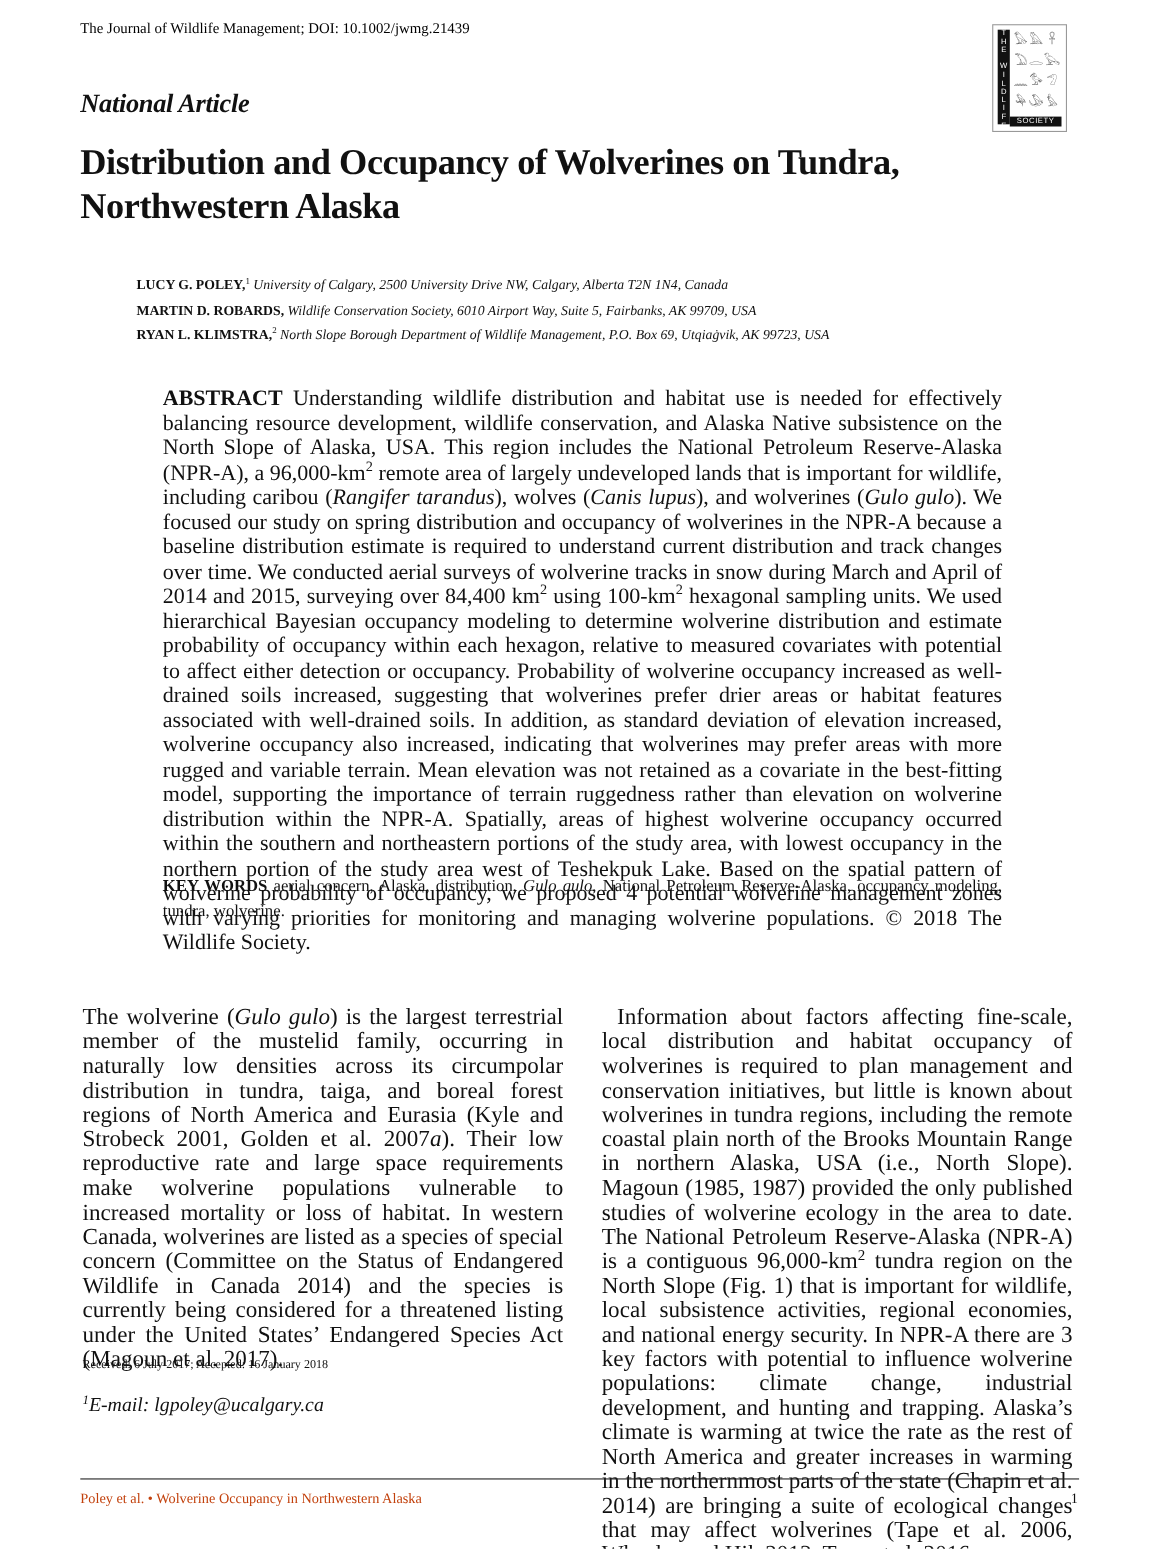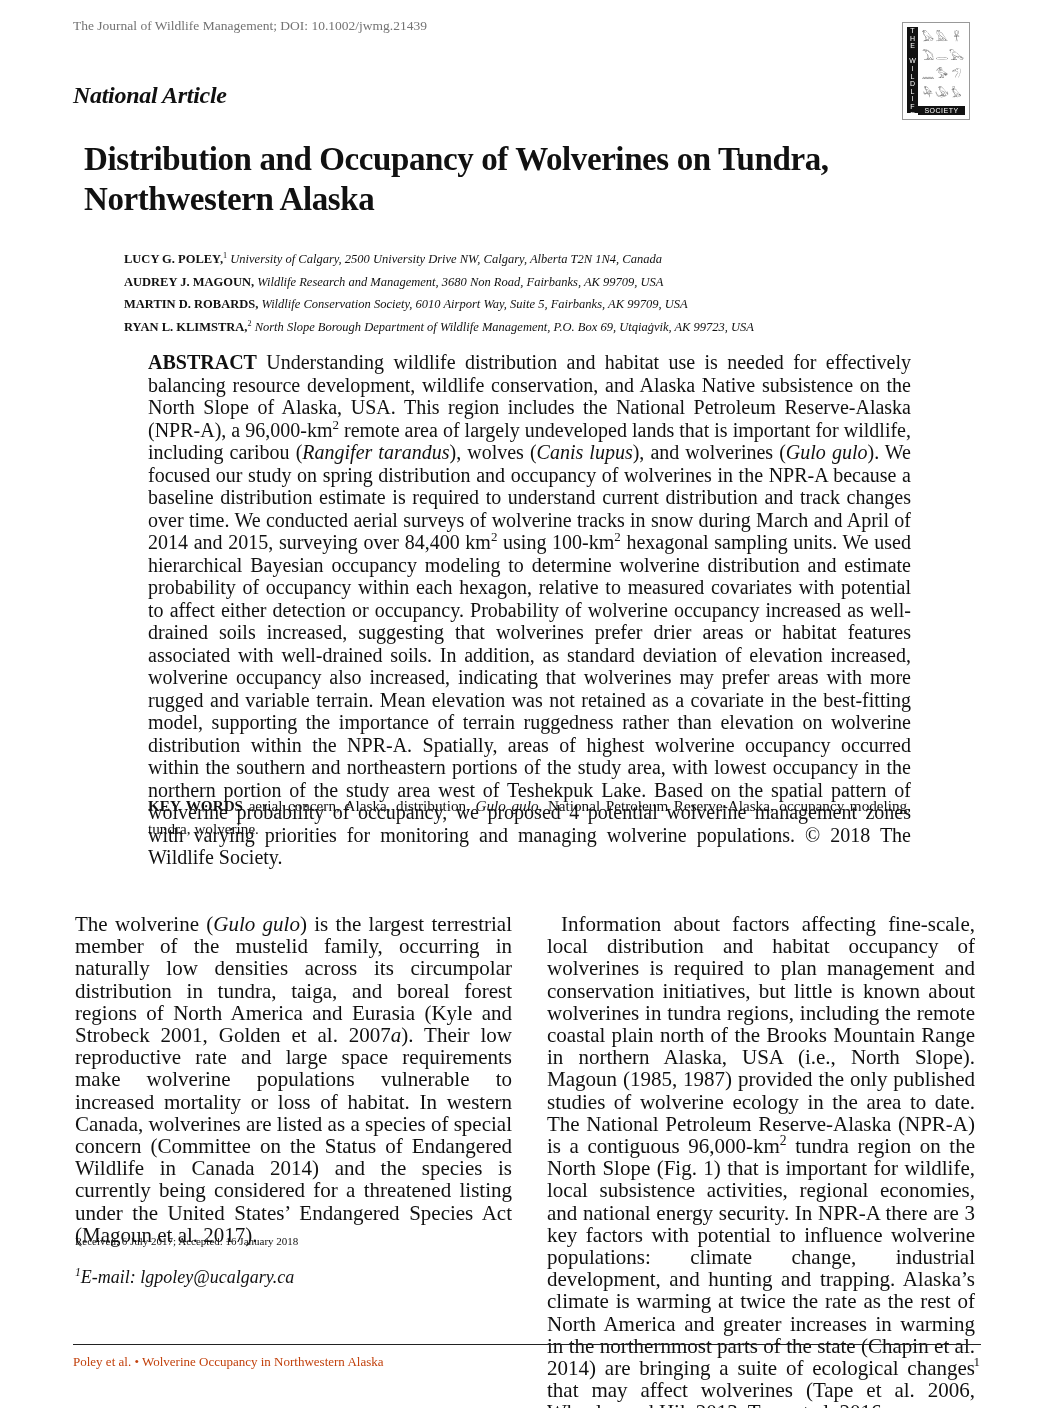--- a/index.html
+++ b/index.html
@@ -1,19 +1,19 @@
 <!DOCTYPE html>
 <html><head>
 <meta charset="utf-8">
 <style>
   html, body { margin: 0; padding: 0; background: #ffffff; }
   body { width: 1056px; height: 1408px; position: relative; overflow: hidden;
          font-family: "Liberation Serif", "DejaVu Serif", serif; color: #111; }
   .abs { position: absolute; }
-  #journal-line { left: 73px; top: 18px; font-size: 13.5px; color: #737373; white-space: nowrap; text-align: right; }
+  #journal-line { left: 73px; top: 18px; font-size: 13.5px; color: #000000; white-space: nowrap; text-align: right; }
   #article-type { left: 73px; top: 82px; font-size: 24px; font-style: italic; font-weight: bold; letter-spacing: -0.3px; }
   #logo { left: 902px; top: 22px; width: 66px; height: 96px; border: 1px solid #999; background: #fff; }
   #logo .side { position: absolute; left: 4px; top: 4px; width: 11px; height: 86px; background: #111; color: #fff;
                 font-family: "Liberation Sans", sans-serif; font-size: 7px; line-height: 7.6px; text-align: center; }
   #logo .bottom { position: absolute; left: 15px; right: 4px; bottom: 4px; height: 9px; background: #111; color: #fff;
                   font-family: "Liberation Sans", sans-serif; font-size: 7px; line-height: 9px; text-align: center; letter-spacing: 0.5px; }
   #logo .glyphs { position: absolute; left: 18px; top: 6px; right: 5px; bottom: 16px;
                   display: grid; grid-template-columns: repeat(3, 1fr); grid-template-rows: repeat(4, 1fr);
                   font-size: 11px; color: #333; text-align: center; line-height: 17px; }
   #title { left: 73px; top: 128px; width: 800px; font-size: 33px; font-weight: bold; line-height: 40px; letter-spacing: -0.4px; }
@@ -54,30 +54,26 @@
     <span>𓈖</span>
       <span>𓅜</span>
       <span>𓅿</span>
     <span>𓅆</span>
       <span>𓅇</span>
       <span>𓅊</span>
   </div>
   <div class="bottom">SOCIETY</div>
 </div>
 
-<h1 class="abs" id="title" style="margin:11px;">Distribution and Occupancy of Wolverines on Tundra, Northwestern Alaska</h1>
+<h1 class="abs" id="title" style="margin:0;">Distribution and Occupancy of Wolverines on Tundra, Northwestern Alaska</h1>
 
 <div class="abs" id="authors">
   <div>
     <span class="author-name">LUCY G. POLEY,</span><sup>1</sup>
     <span class="author-aff">University of Calgary, 2500 University Drive NW, Calgary, Alberta T2N 1N4, Canada</span>
-  </div>
-  <div>
-    <span class="author-name">AUDREY J. MAGOUN,</span>
-    <span class="author-aff">Wildlife Research and Management, 3680 Non Road, Fairbanks, AK 99709, USA</span>
   </div>
   <div>
     <span class="author-name">MARTIN D. ROBARDS,</span>
     <span class="author-aff">Wildlife Conservation Society, 6010 Airport Way, Suite 5, Fairbanks, AK 99709, USA</span>
   </div>
   <div>
     <span class="author-name">RYAN L. KLIMSTRA,</span><sup>2</sup>
     <span class="author-aff">North Slope Borough Department of Wildlife Management, P.O. Box 69, Utqiaġvik, AK 99723, USA</span>
   </div>
 </div>

